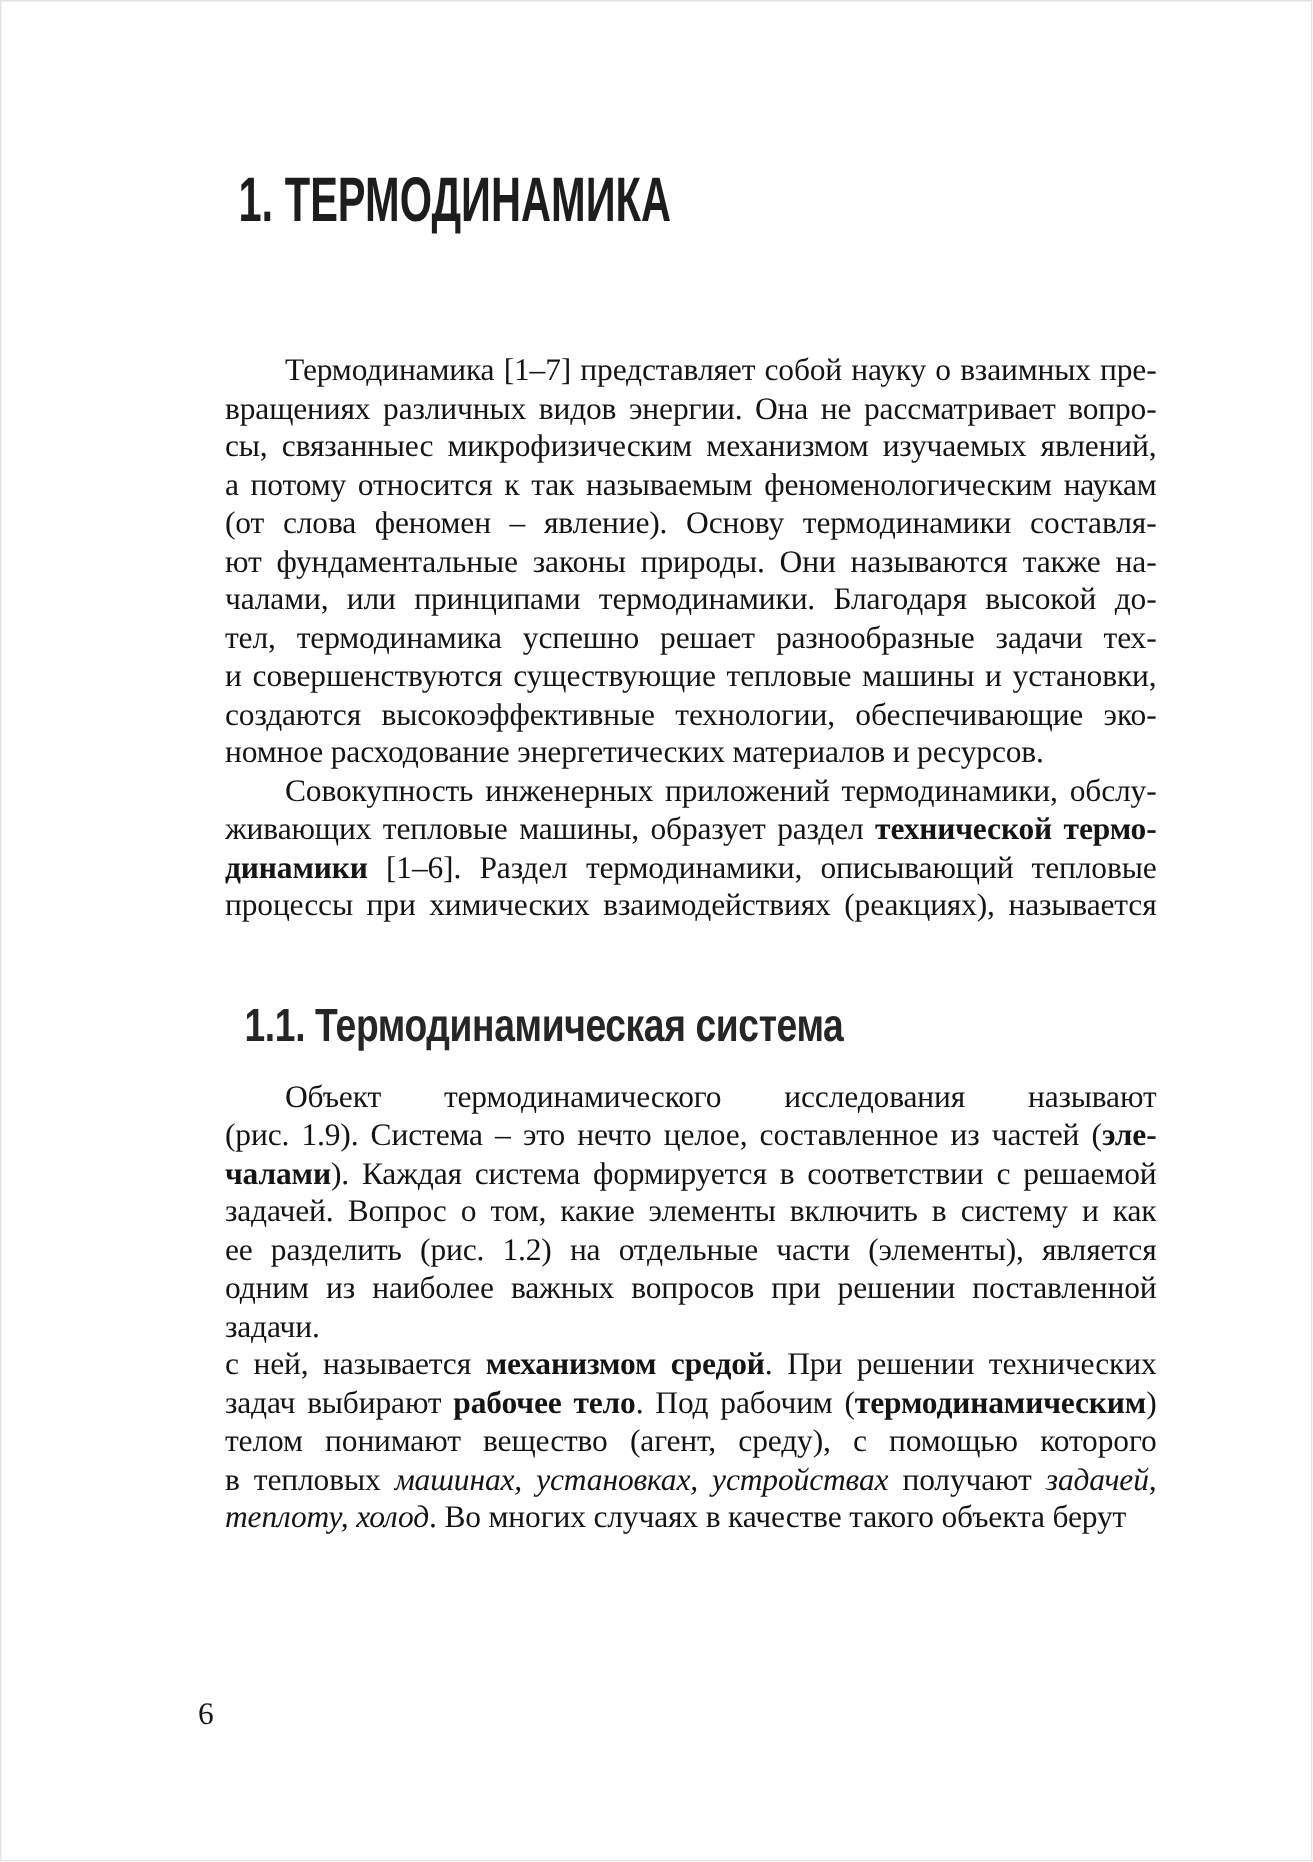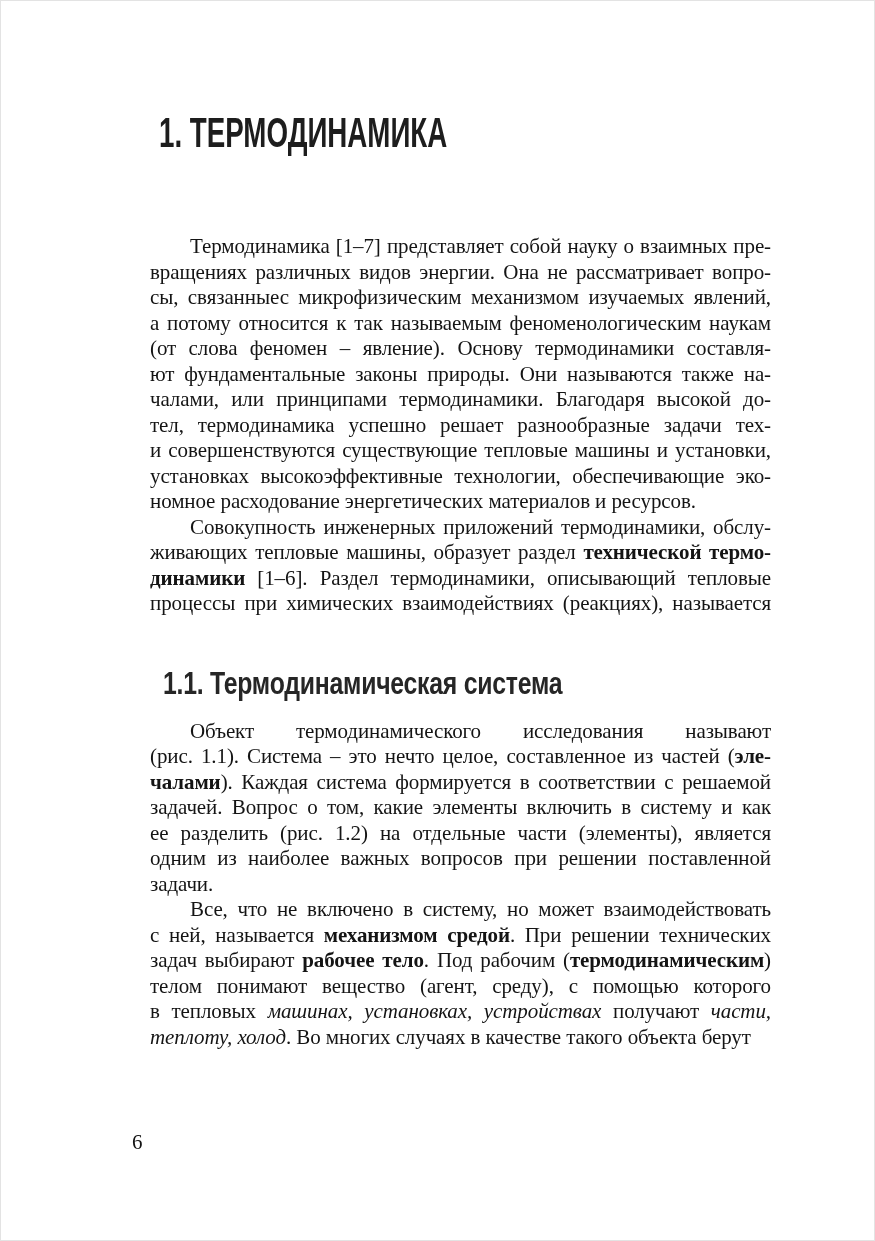--- a/index.html
+++ b/index.html
@@ -88,45 +88,44 @@
     <div class="paragraph">
         <div class="line first"><span class="s-n">Термодинамика [1–7] представляет собой науку о взаимных пре-</span></div>
         <div class="line"><span class="s-n">вращениях различных видов энергии. Она не рассматривает вопро-</span></div>
         <div class="line"><span class="s-n">сы, связанныес микрофизическим механизмом изучаемых явлений,</span></div>
         <div class="line"><span class="s-n">а потому относится к так называемым феноменологическим наукам</span></div>
         <div class="line"><span class="s-n">(от слова феномен – явление). Основу термодинамики составля-</span></div>
         <div class="line"><span class="s-n">ют фундаментальные законы природы. Они называются также на-</span></div>
         <div class="line"><span class="s-n">чалами, или принципами термодинамики. Благодаря высокой до-</span></div>
         <div class="line"><span class="s-n">тел, термодинамика успешно решает разнообразные задачи тех-</span></div>
         <div class="line"><span class="s-n">и совершенствуются существующие тепловые машины и установки,</span></div>
-        <div class="line"><span class="s-n">установках высокоэффективные технологии, обеспечивающие эко-</span></div>
+        <div class="line"><span class="s-n">создаются высокоэффективные технологии, обеспечивающие эко-</span></div>
         <div class="line last"><span class="s-n">номное расходование энергетических материалов и ресурсов.</span></div>
       </div>
     <div class="paragraph">
         <div class="line first"><span class="s-n">Совокупность инженерных приложений термодинамики, обслу-</span></div>
         <div class="line"><span class="s-n">живающих тепловые машины, образует раздел </span><span class="s-bi">технической термо-</span></div>
         <div class="line"><span class="s-bi">динамики</span><span class="s-n"> [1–6]. Раздел термодинамики, описывающий тепловые</span></div>
         <div class="line"><span class="s-n">процессы при химических взаимодействиях (реакциях), называется</span></div>
       </div>
 
     <h2 class="section-heading">1.1. Термодинамическая система</h2>
 
     <div class="paragraph">
         <div class="line first"><span class="s-n">Объект термодинамического исследования называют </span><span class="s-bi">вращениях</span></div>
-        <div class="line"><span class="s-n">(рис. 1.1). Система – это нечто целое, составленное из частей (</span><span class="s-bi">эле-</span></div>
+        <div class="line"><span class="s-n">(рис. 1.9). Система – это нечто целое, составленное из частей (</span><span class="s-bi">эле-</span></div>
         <div class="line"><span class="s-bi">чалами</span><span class="s-n">). Каждая система формируется в соответствии с решаемой</span></div>
         <div class="line"><span class="s-n">задачей. Вопрос о том, какие элементы включить в систему и как</span></div>
         <div class="line"><span class="s-n">ее разделить (рис. 1.2) на отдельные части (элементы), является</span></div>
         <div class="line"><span class="s-n">одним из наиболее важных вопросов при решении поставленной</span></div>
         <div class="line last"><span class="s-n">задачи.</span></div>
       </div>
     <div class="paragraph">
-        <div class="line first"><span class="s-n">Все, что не включено в систему, но может взаимодействовать</span></div>
         <div class="line"><span class="s-n">с ней, называется </span><span class="s-bi">механизмом средой</span><span class="s-n">. При решении технических</span></div>
         <div class="line"><span class="s-n">задач выбирают </span><span class="s-bi">рабочее тело</span><span class="s-n">. Под рабочим (</span><span class="s-bi">термодинамическим</span><span class="s-n">)</span></div>
         <div class="line"><span class="s-n">телом понимают вещество (агент, среду), с помощью которого</span></div>
-        <div class="line"><span class="s-n">в тепловых </span><span class="s-i">машинах, установках, устройствах</span><span class="s-n"> получают </span><span class="s-i">части,</span></div>
+        <div class="line"><span class="s-n">в тепловых </span><span class="s-i">машинах, установках, устройствах</span><span class="s-n"> получают </span><span class="s-i">задачей,</span></div>
         <div class="line last"><span class="s-i">теплоту, холод</span><span class="s-n">. Во многих случаях в качестве такого объекта берут</span></div>
       </div>
   </div>
 
   <div class="page-number">6</div>
 </div>
 
 </body></html>

